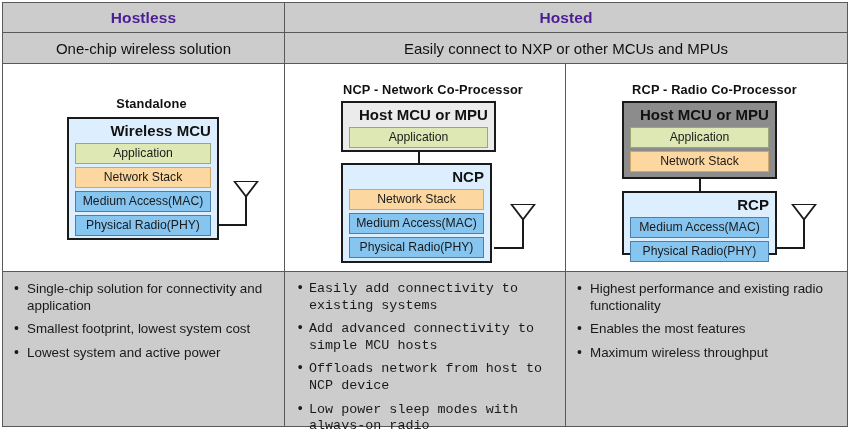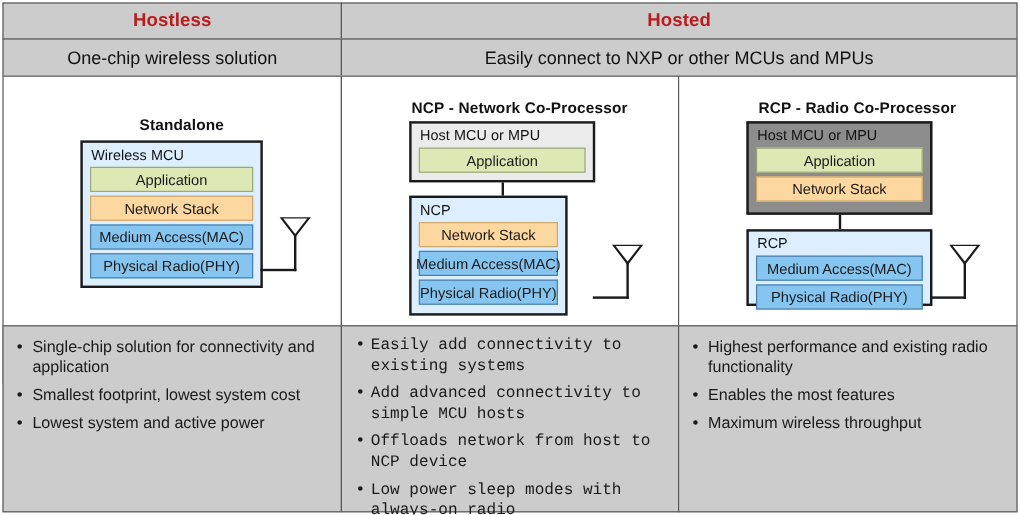--- a/index.html
+++ b/index.html
@@ -14,21 +14,21 @@
     width: 850px; height: 429px;
     background: #ffffff;
   }
 
   
   .cell { position: absolute; border: 1px solid #595959; }
 
   .hdr {
     background: #cccccc;
     display: flex; align-items: center; justify-content: center;
-    font-weight: bold; font-size: 15.5px; color: #b91c1c;
+    font-weight: bold; font-size: 15.5px; color: #4c1d95;
     letter-spacing: .1px;
   }
   .sub {
     background: #cccccc;
     display: flex; align-items: center; justify-content: center;
     font-weight: normal; font-size: 15px; color: #111111;
   }
   .diagram { background: #ffffff; }
   .bullets {
     background: #cccccc;
@@ -72,26 +72,27 @@
   .chip {
     position: absolute;
     border: 2px solid #1a1a1a;
     padding: 3px 6px 5px 6px;
   }
   .chip-blue   { background: #ddeeff; }
   .chip-gray-l { background: #ebebeb; }
   .chip-gray-d { background: #8c8c8c; }
 
   .chip-label {
-    font-weight: normal;
-    font-size: 12px;
+    font-weight: bold;
+    font-size: 15px;
     color: #111111;
     margin: 1px 0 3px 1px;
     letter-spacing: .05px;
     line-height: 1.1;
+    text-align: right;
   }
 
   
   .layer {
     height: 21px;
     margin-bottom: 3px;
     border: 1px solid #7a7a7a;
     display: flex; align-items: center; justify-content: center;
     font-size: 12.2px;
     color: #1a1a1a;
@@ -179,21 +180,21 @@
     <div class="dcol">
       <div class="dtitle" style="top:18px;">NCP - Network Co-Processor</div>
 
       <div class="chip chip-gray-l" style="left:56px; top:37px; width:155px; height:51px;">
         <div class="chip-label">Host MCU or MPU</div>
         <div class="layer lay-app">Application</div>
       </div>
 
       <div class="connector" style="left:133px; top:88px; height:12px;"></div>
 
-      <div class="chip chip-blue" style="left:56px; top:99px; width:132px; height:100px;">
+      <div class="chip chip-blue" style="left:56px; top:99px; width:151px; height:100px;">
         <div class="chip-label">NCP</div>
         <div class="layer lay-net">Network Stack</div>
         <div class="layer lay-mac">Medium Access(MAC)</div>
         <div class="layer lay-phy">Physical Radio(PHY)</div>
       </div>
 
       <div class="antenna" style="left:209px; top:132px; width:56px; height:62px;">
         <div class="lead-h" style="left:0px; top:51px; width:30px;"></div>
         <div class="lead-v" style="left:28px; top:23px; height:30px;"></div>
         <div class="tri" style="left:16px; top:8px;"></div>

